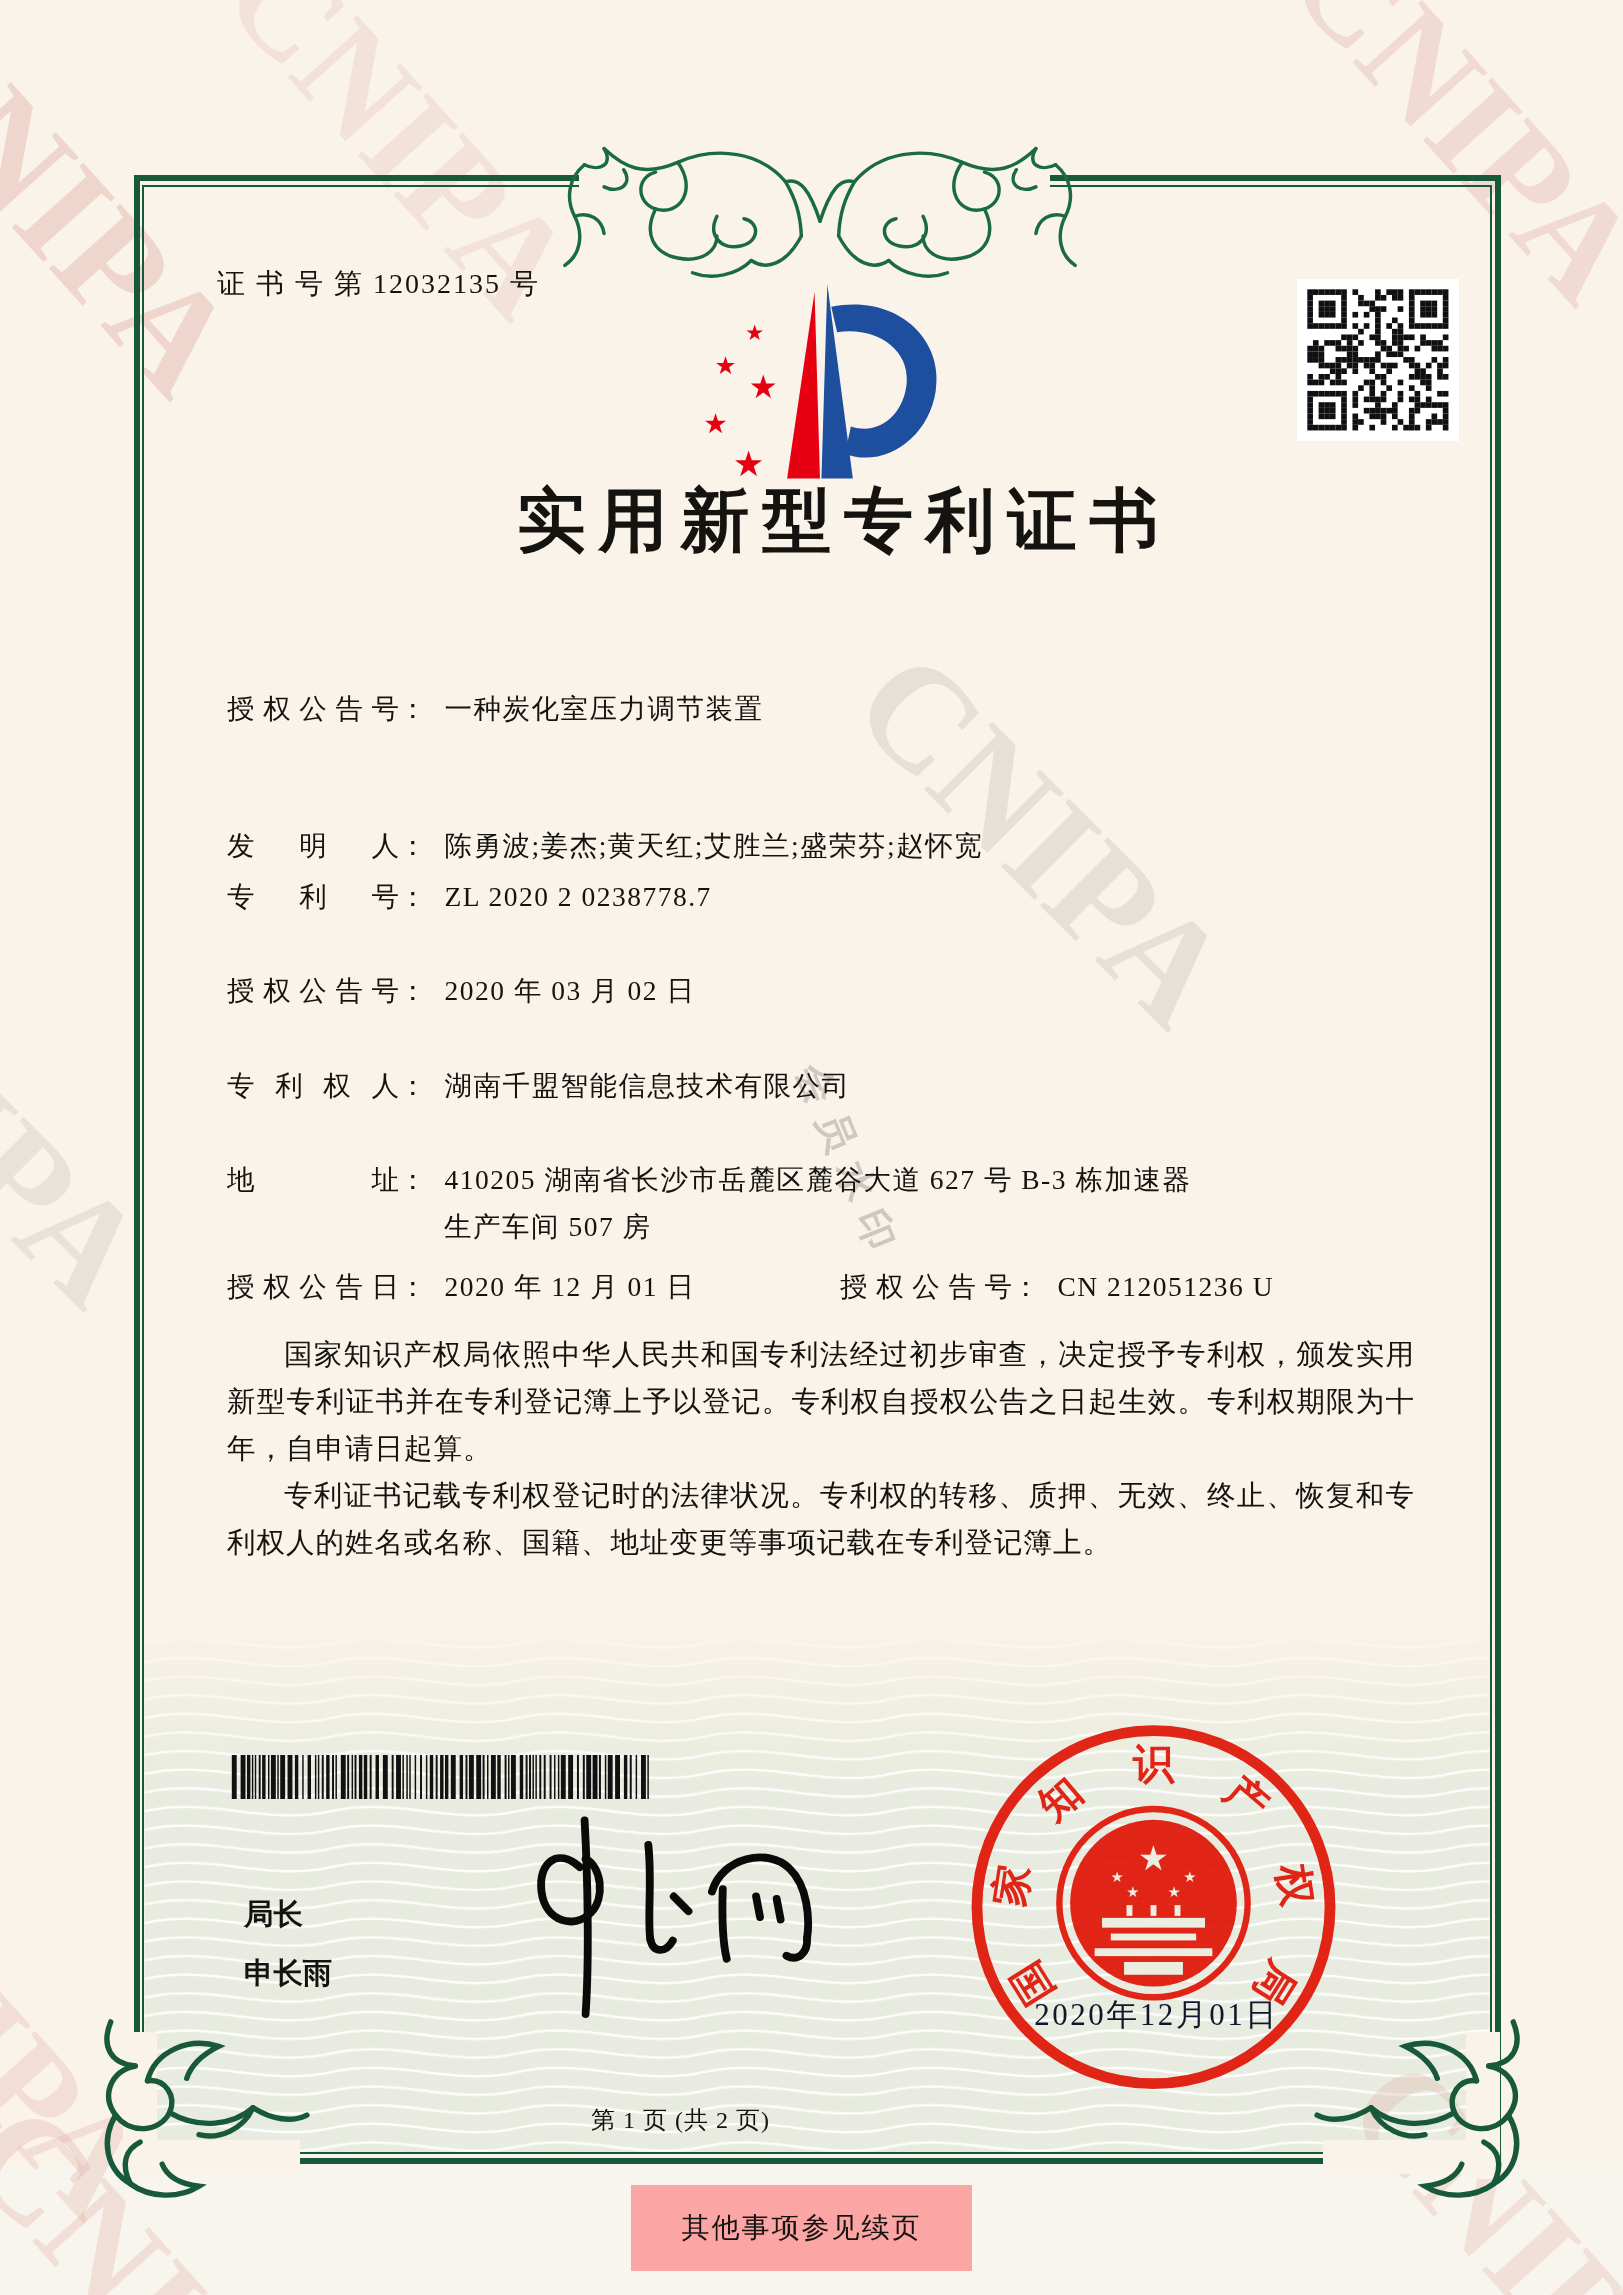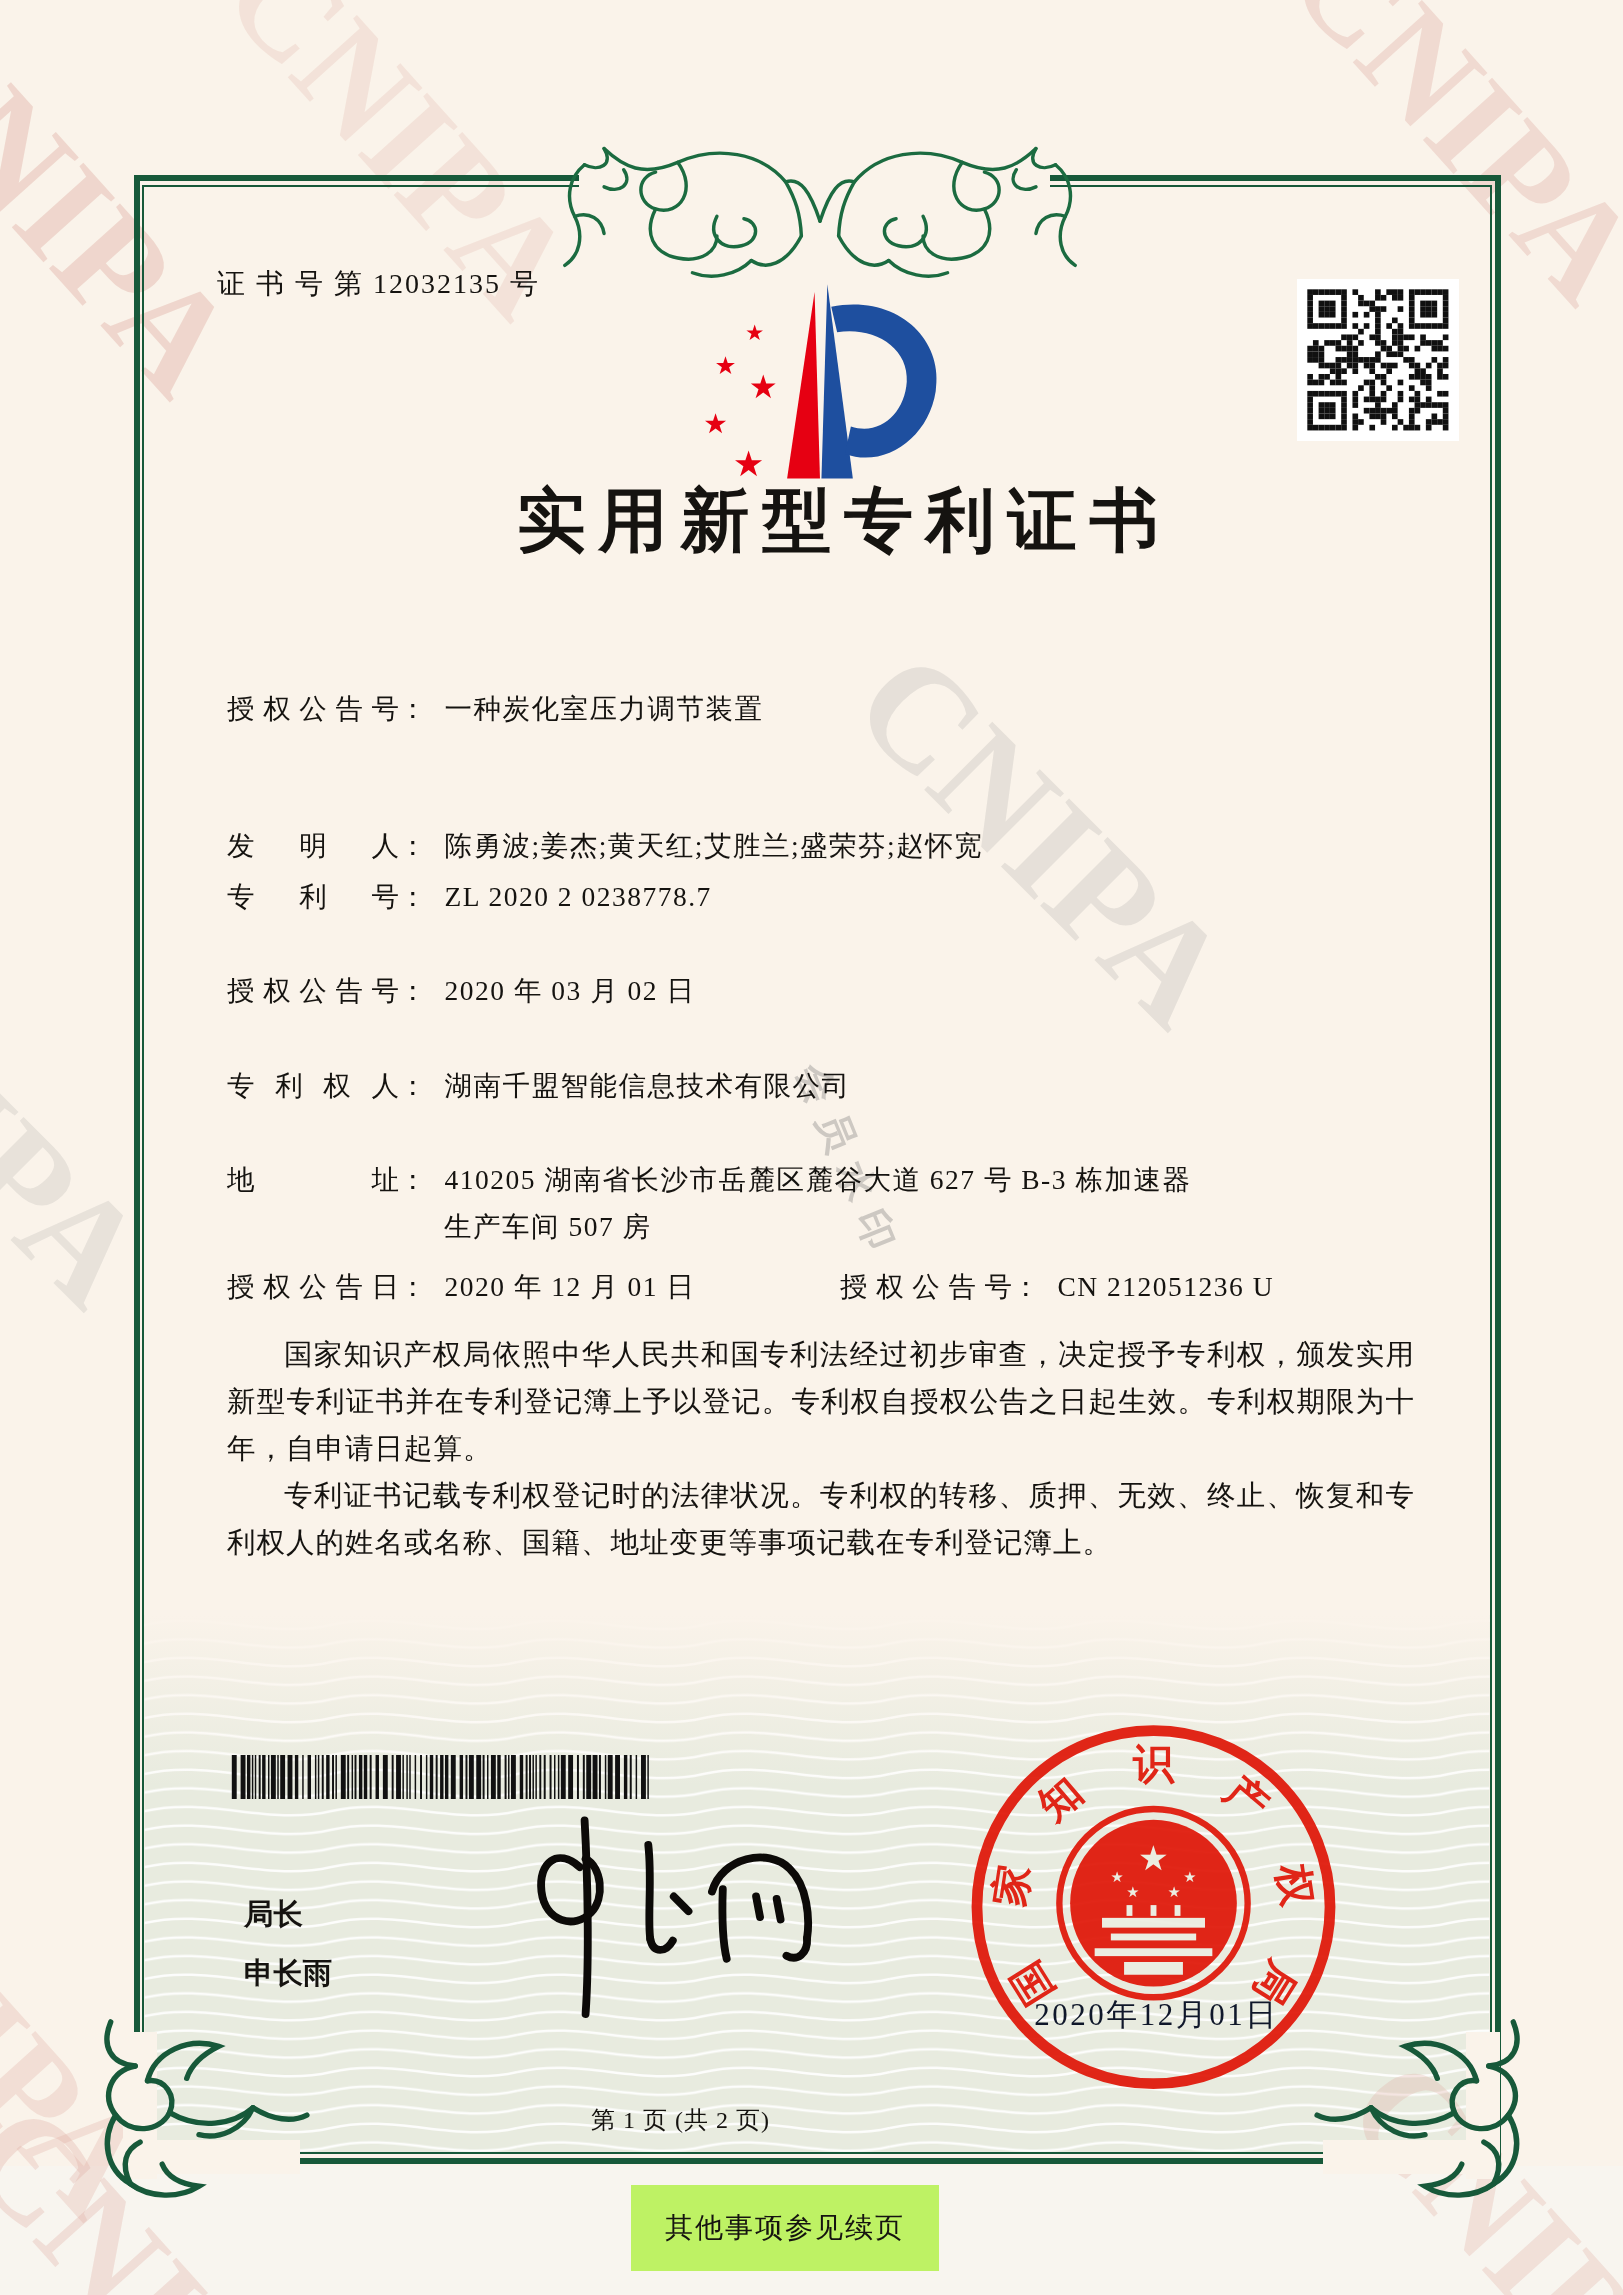--- a/index.html
+++ b/index.html
@@ -34,21 +34,21 @@
   .f-value2{position:absolute;left:217px;top:47px;letter-spacing:1.5px;}
   .f-pair2{position:absolute;left:613px;top:0;}
   .body-par{position:absolute;left:227px;width:1188px;font-size:28.5px;line-height:47px;
       text-align:justify;text-indent:2em;letter-spacing:1px;z-index:6;}
   .director-title{position:absolute;left:244px;top:1895px;font-size:29.4px;font-weight:bold;
       font-family:Liberation Sans, sans-serif;z-index:6;}
   .director-name{position:absolute;left:244px;top:1954px;font-size:29.4px;font-weight:bold;
       font-family:"Liberation Sans",sans-serif;z-index:6;}
   .page-footer{position:absolute;left:0;top:2104px;width:1361px;text-align:center;
       font-size:24px;letter-spacing:1px;z-index:6;}
-  #cont-box{position:absolute;left:631px;top:2185px;width:308px;height:86px;background:#bef264;
+  #cont-box{position:absolute;left:631px;top:2185px;width:341px;height:86px;background:#fca5a5;
       z-index:6;text-align:center;}
   #cont-box span{line-height:86px;font-size:28px;letter-spacing:2px;}
   .seal-date{position:absolute;left:987px;top:1994px;width:339px;text-align:center;
       font-size:31px;letter-spacing:2.5px;z-index:9;color:#0f172a;}
   #seal-svg{position:absolute;left:957px;top:1707px;z-index:8;opacity:.93;}
   #sig-svg{position:absolute;left:501px;top:1796px;z-index:7;}
   #logo-svg{position:absolute;left:691px;top:281px;z-index:6;}
   #qr-svg{position:absolute;left:1297px;top:279px;z-index:6;}
   #barcode-svg{position:absolute;left:230px;top:1755px;z-index:6;}
 </style>

